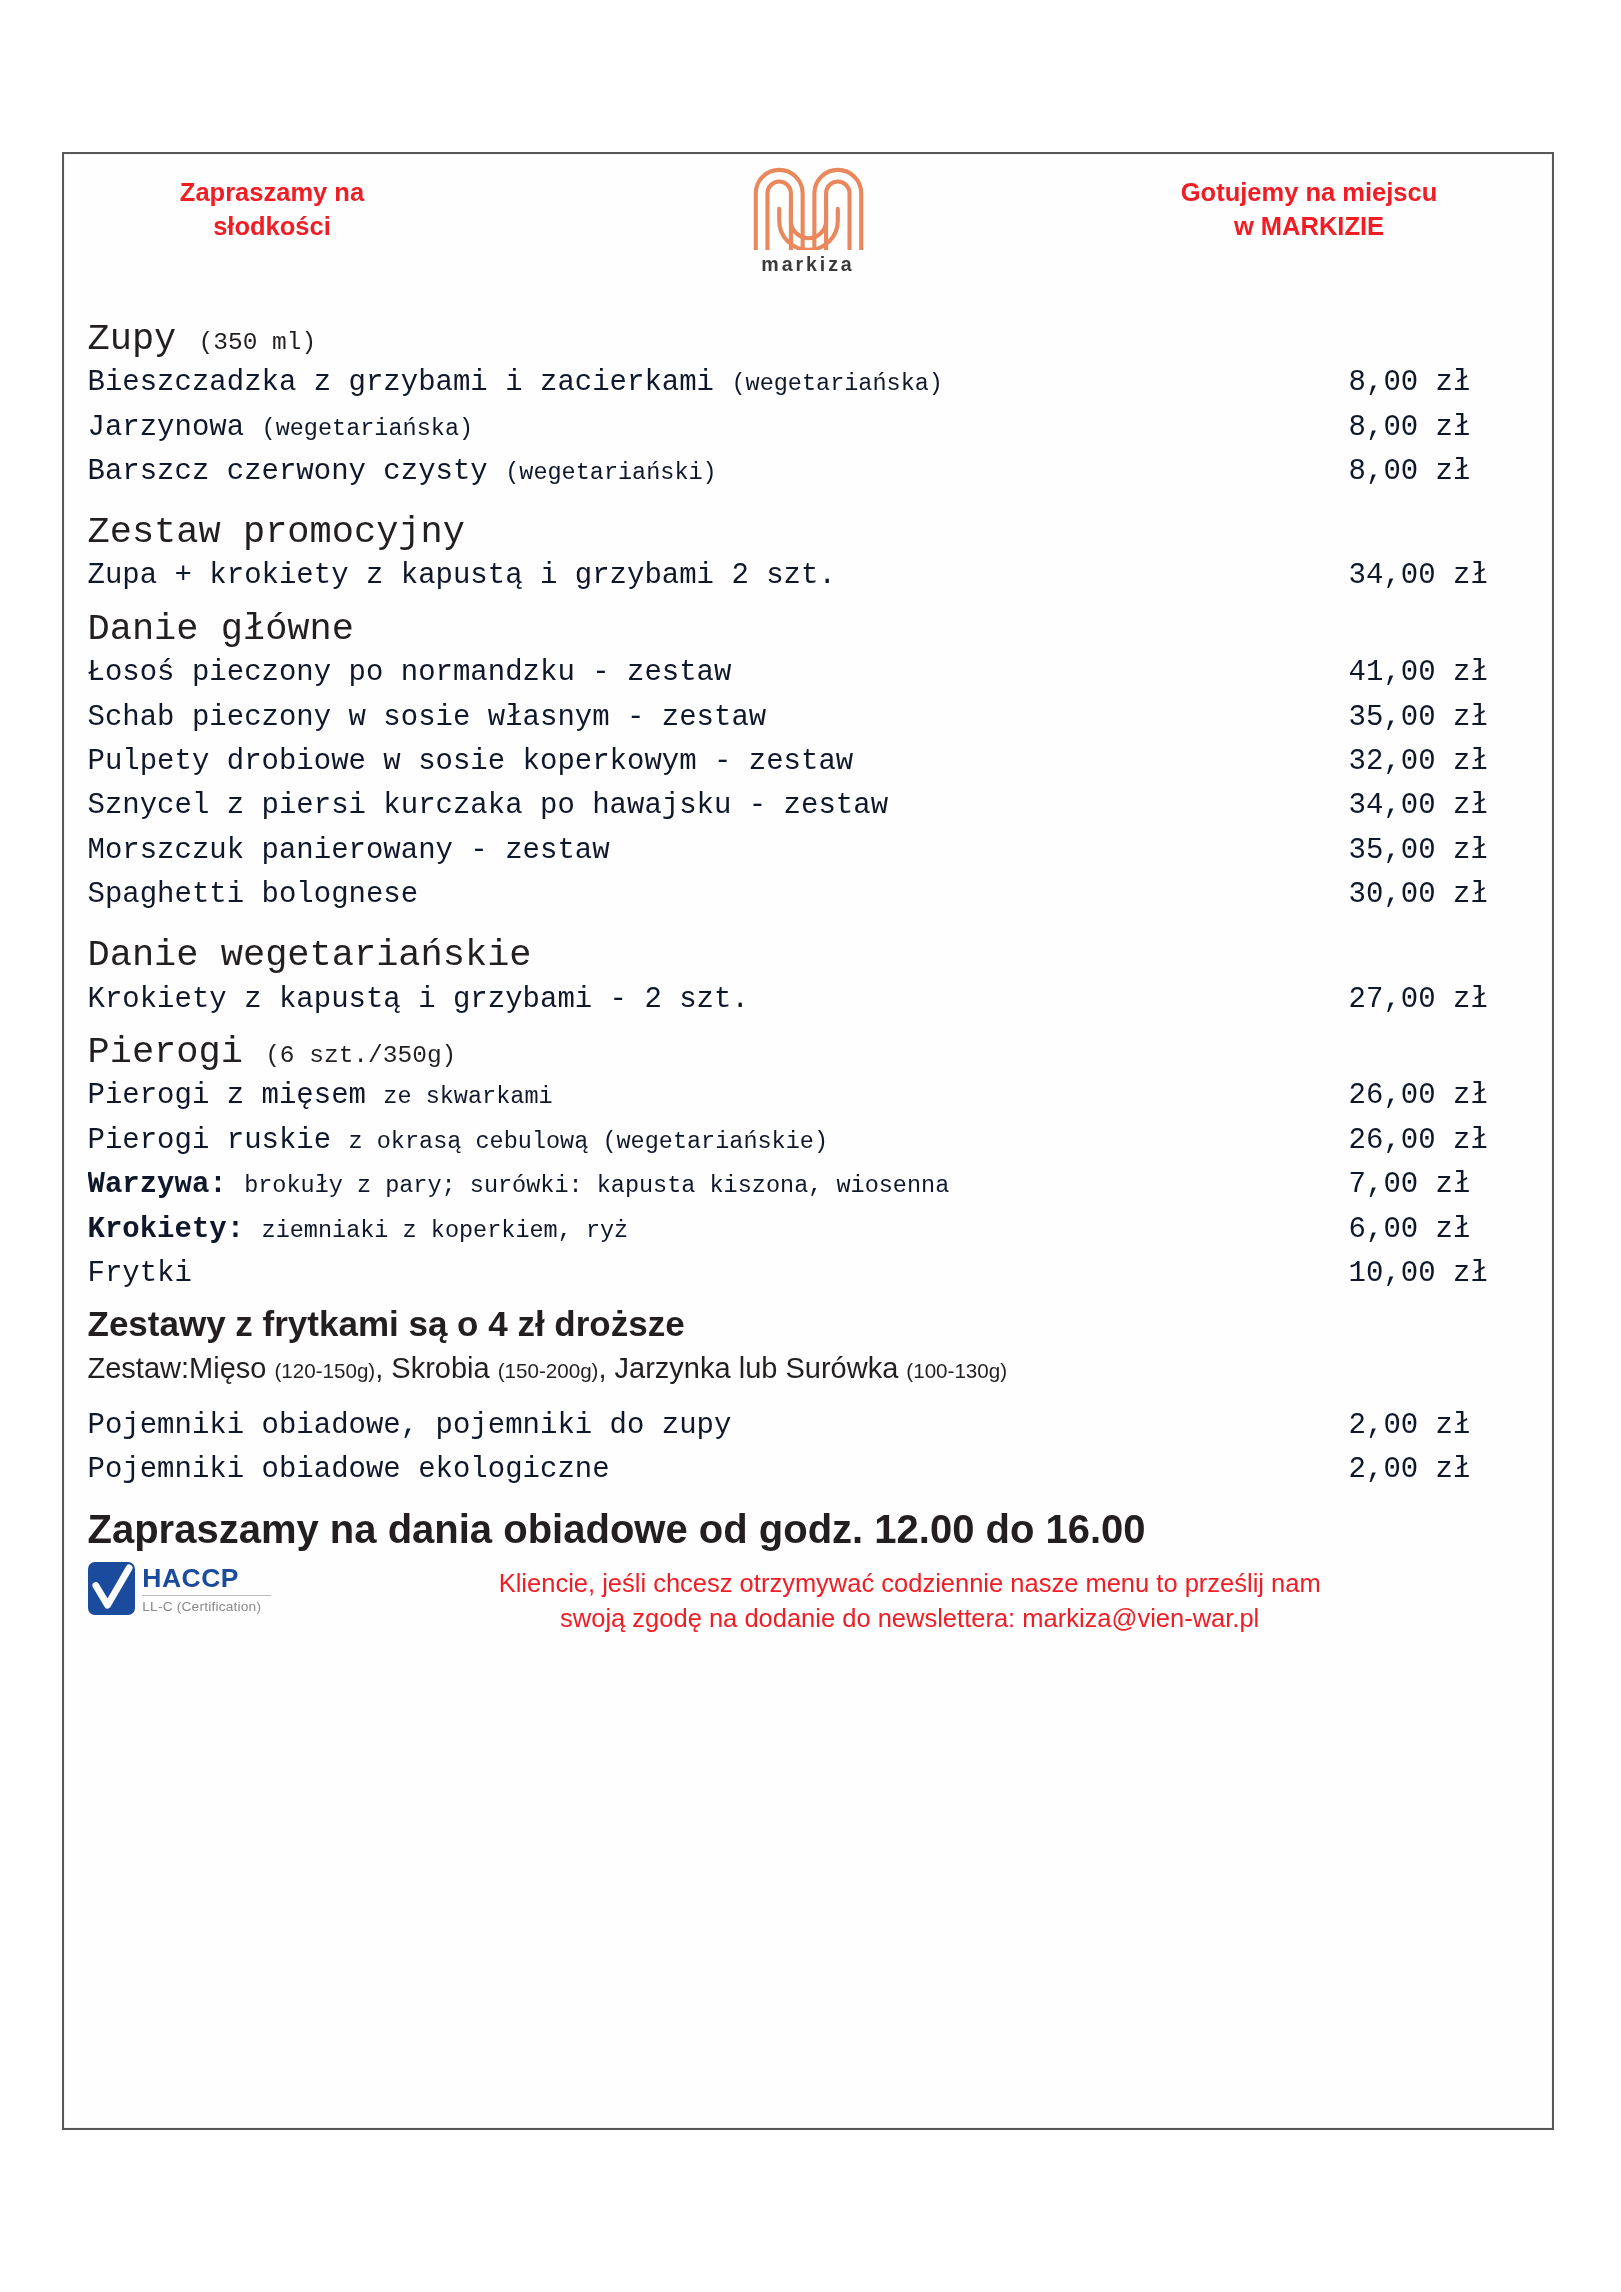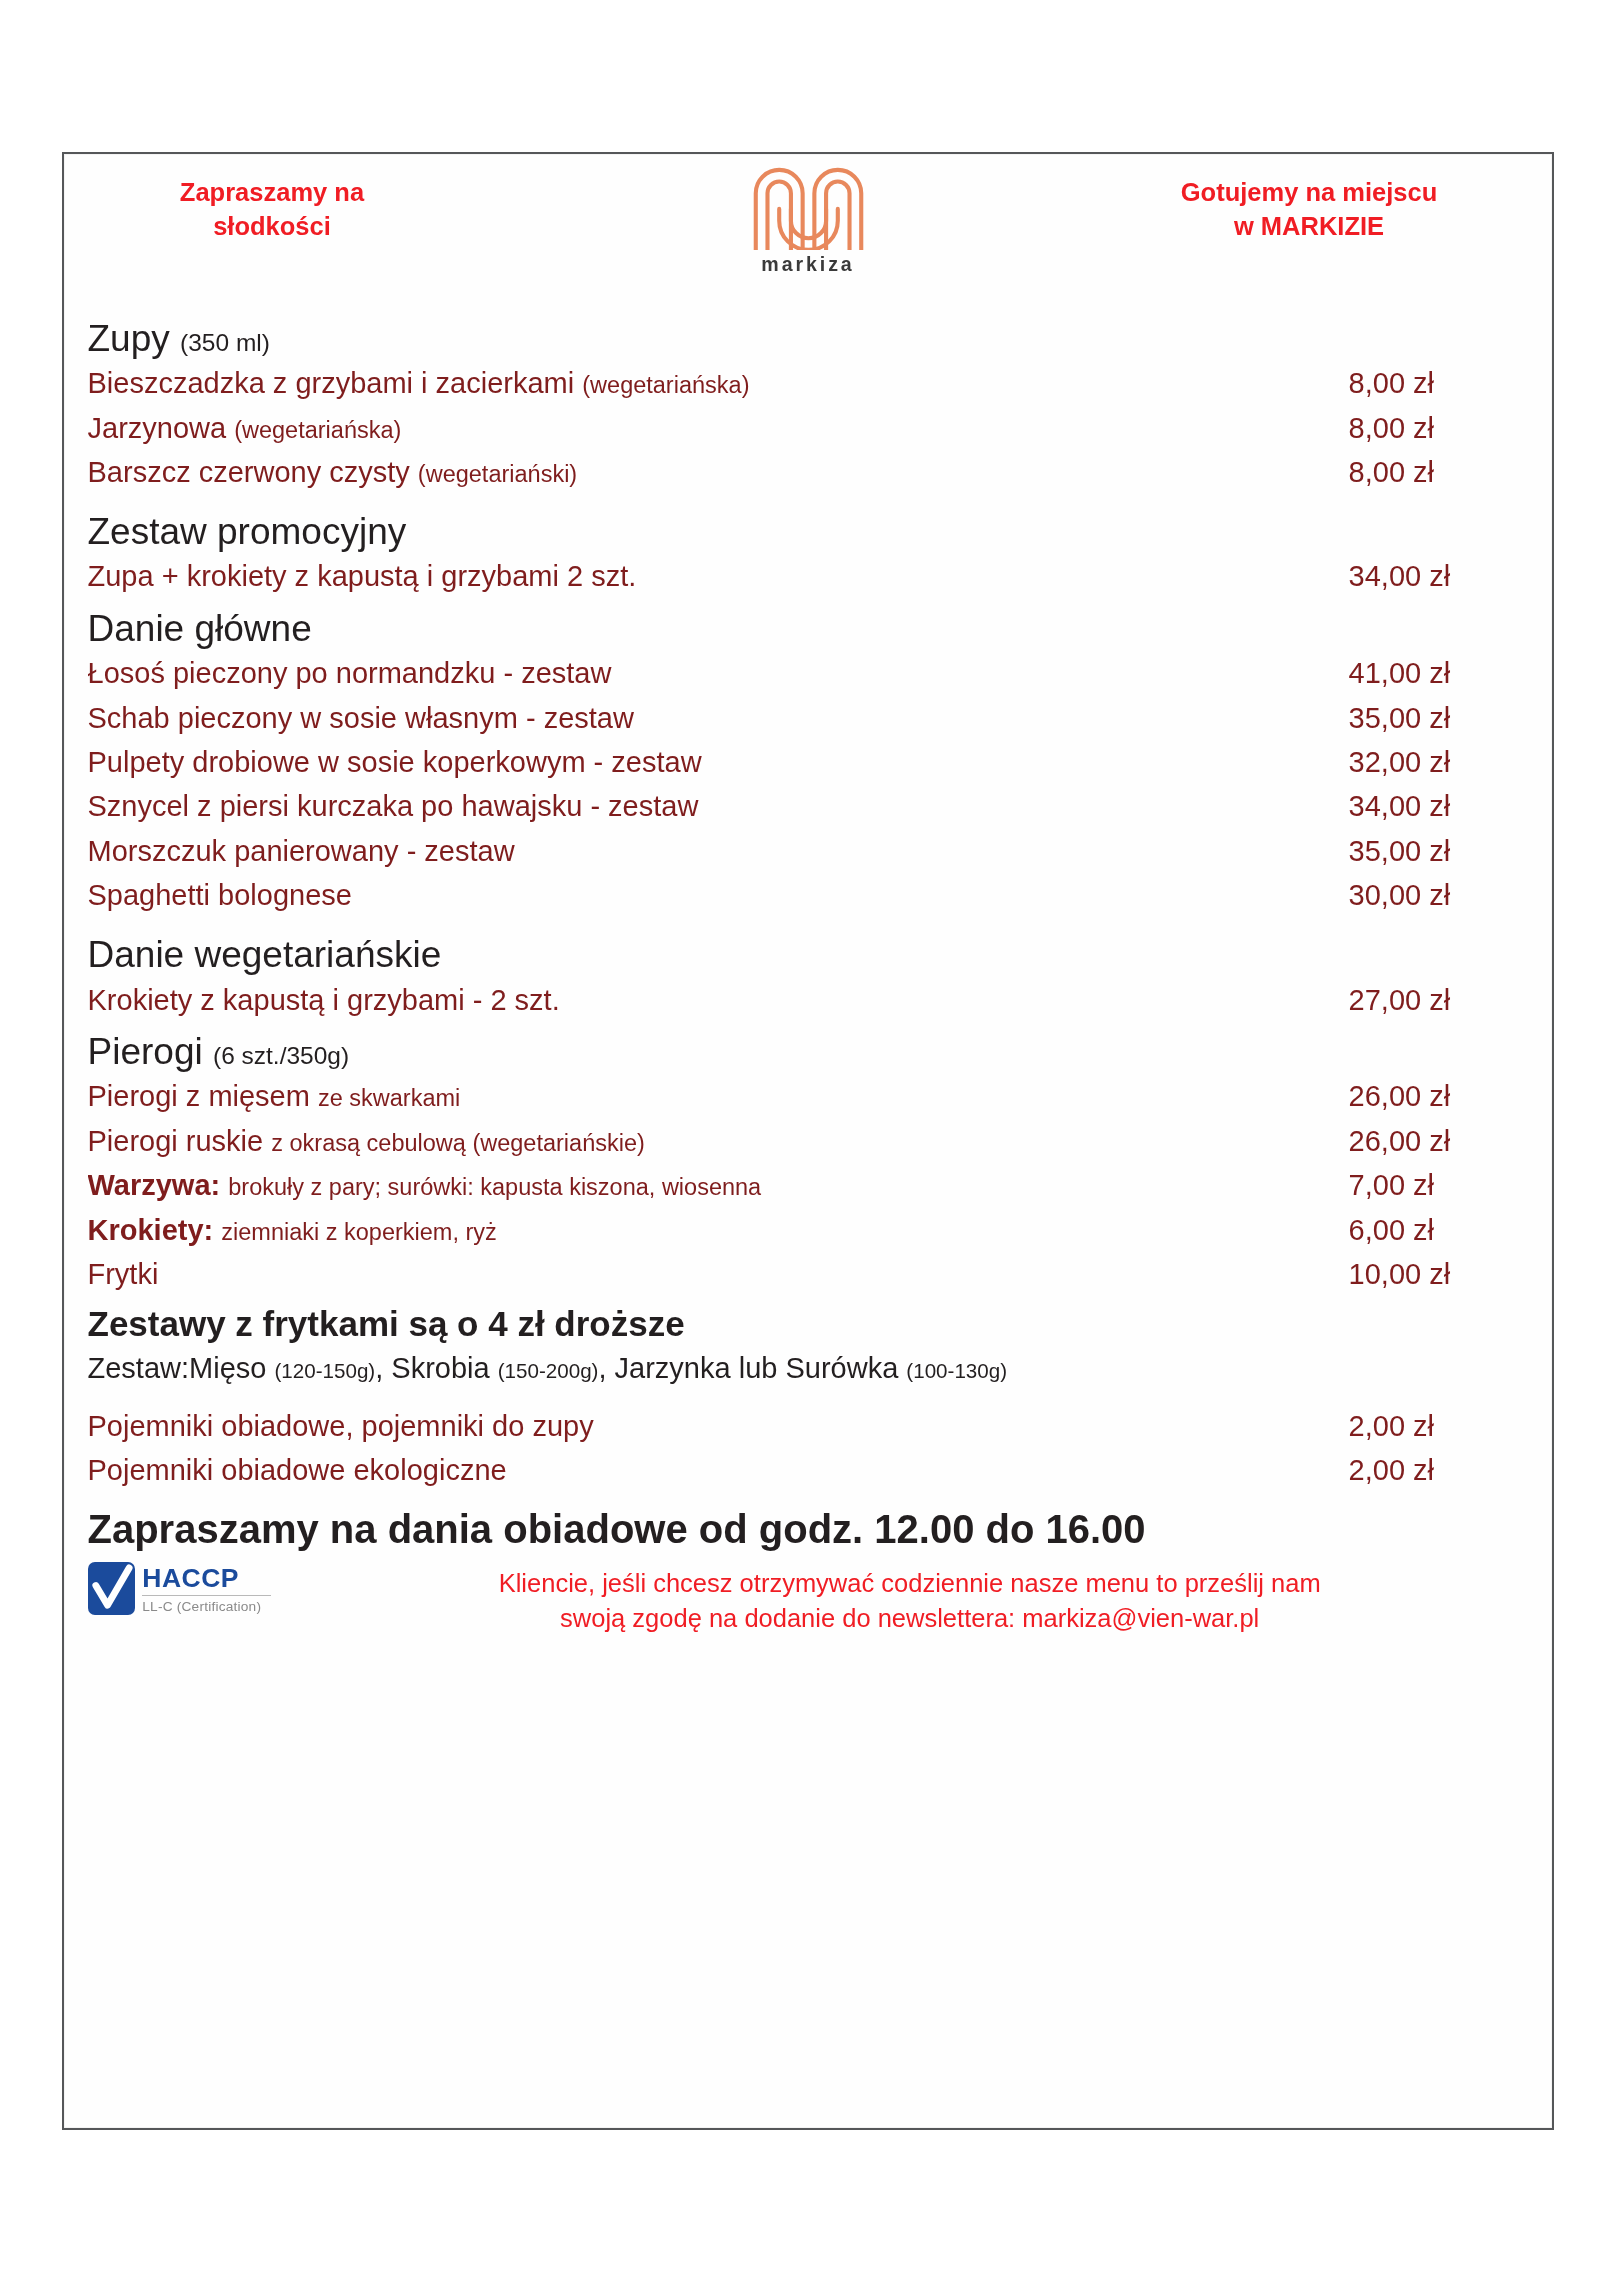--- a/index.html
+++ b/index.html
@@ -78,34 +78,36 @@
   .body-wrap {
     padding: 0 27.4px 0 23.5px;
   }
 
   .section-head {
     font-size: 37px;
     font-weight: 400;
     color: #231f20;
     margin: 17.6px 0 2px 0;
     line-height: 1.1;
+    font-family: Liberation Mono, monospace;
   }
   .section-head .qty {
     font-size: 24.5px;
   }
   .section-head.tight { margin-top: 9.8px; }
 
   .row {
     display: flex;
     align-items: baseline;
     justify-content: space-between;
     font-size: 29px;
     line-height: 1.33;
     padding: 2.9px 0;
-    color: #7f1d1d;
+    color: #0f172a;
+    font-family: Liberation Mono, monospace;
   }
   .row .nm {
     flex: 1 1 auto;
     padding-right: 23.5px;
     white-space: nowrap;
     overflow: hidden;
   }
   .row .pr {
     flex: 0 0 auto;
     white-space: nowrap;

